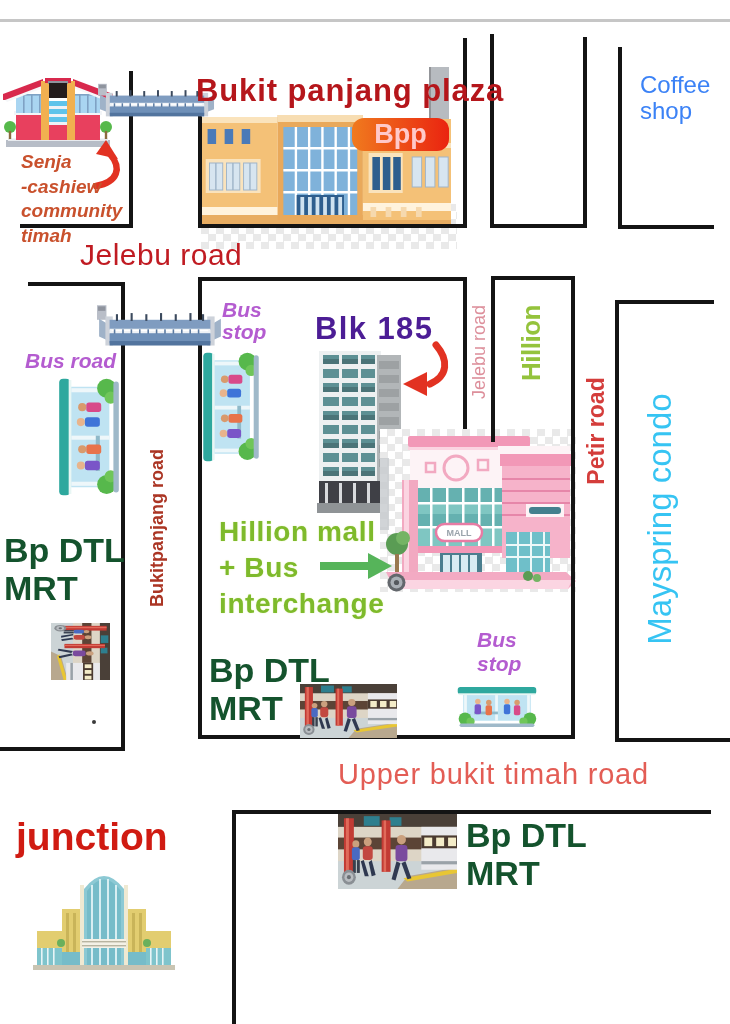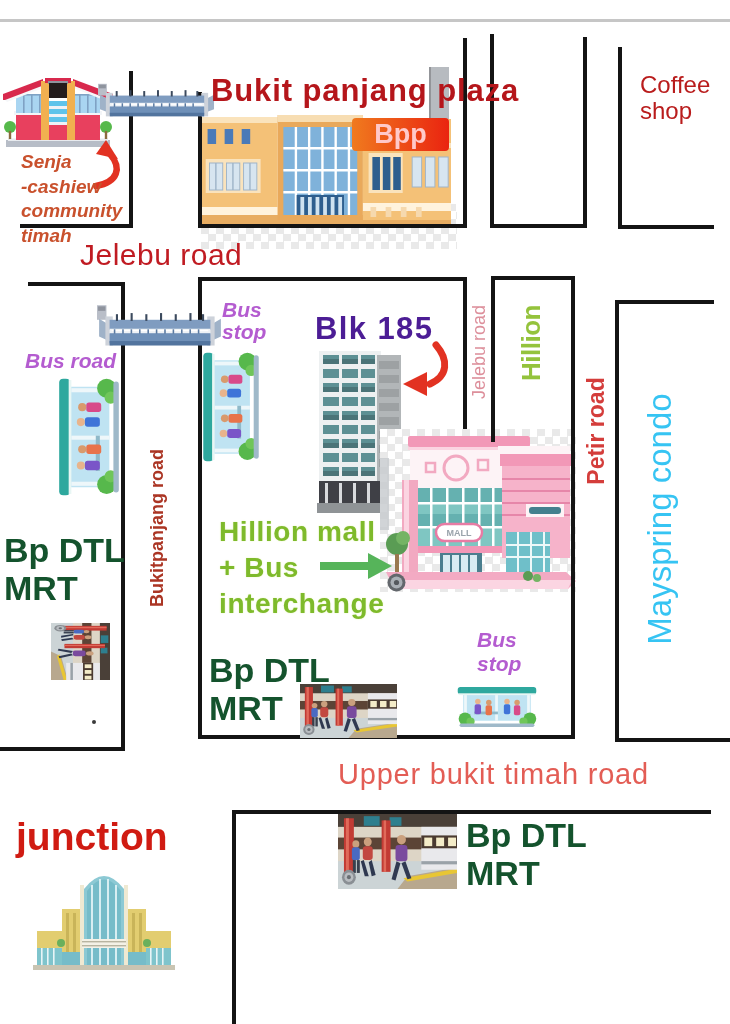--- a/index.html
+++ b/index.html
@@ -14,21 +14,21 @@
   .b{font-weight:bold;}
   .rot{position:absolute;z-index:6;width:0;height:0;}
   .rot>span{position:absolute;white-space:nowrap;transform:translate(-50%,-50%) rotate(-90deg);
     display:block;font-weight:bold;}
   .art{position:absolute;z-index:2;}
   .art4{position:absolute;z-index:4;}
   svg{display:block;}
   
   .c-senja{color:#c9512d;font-style:italic;}
   .c-plaza{color:#b5161b;}
-  .c-coffee{color:#b91c1c;}
+  .c-coffee{color:#3b82f6;}
   .c-jelebu{color:#c01b22;}
   .c-busstop{color:#b45cd0;font-style:italic;}
   .c-blk{color:#4c1d95;text-align:right;}
   .c-jelebuv{color:#dd8f9b;}
   .c-hillion{color:#94c33c;}
   .c-petir{color:#d43d3b;}
   .c-mayspring{color:#36c4f3;}
   .c-bproad{color:#ab3524;}
   .c-mrt{color:#14532d;}
   .c-hillon{color:#7eba2b;text-shadow:0 0 2px #eaf5c0;}
@@ -553,25 +553,25 @@
 <svg class="abs" style="left:400px;top:340px;z-index:6" width="52" height="58" viewBox="0 0 52 58">
   <path d="M36,5 C49,20 48,36 30,44" fill="none" stroke="#e23222" stroke-width="7" stroke-linecap="round"></path>
   <polygon points="3,44 27,32 27,56" fill="#e23222"></polygon>
 </svg>
 
 <svg class="abs" style="left:320px;top:553px;z-index:6" width="72" height="26" viewBox="0 0 72 26">
   <rect x="0" y="9" width="50" height="8" fill="#56b45a"></rect>
   <polygon points="48,0 72,13 48,26" fill="#56b45a"></polygon>
 </svg>
 
-<div class="lbl b c-plaza" style="left:211px;top:73px;font-size:31px;letter-spacing:0.9px;">Bukit panjang plaza</div>
+<div class="lbl b c-plaza" style="left:196px;top:73px;font-size:31px;letter-spacing:0.9px;">Bukit panjang plaza</div>
 
 <div class="lbl b c-senja" style="left:21px;top:150px;font-size:19px;line-height:1.3;"><span>Senja</span><br><span>-cashiew</span><br><span>community</span><br><span>timah</span></div>
 
-<div class="abs" style="left:352px;top:118px;width:97px;height:33px;z-index:5;background:linear-gradient(90deg,#f07a1e,#ea2410);border-radius:4px;display:flex;align-items:center;justify-content:center;">
+<div class="abs" style="left:352px;top:118px;width:97px;height:33px;z-index:5;background:linear-gradient(90deg,#f07a1e,#ea2410);border-radius:12px;display:flex;align-items:center;justify-content:center;">
     <span class="b" style="font-size:27px;color:#ffc9c9;">Bpp</span>
   </div>
 
 <div class="lbl c-coffee" style="left:640px;top:72px;font-size:24px;line-height:1.1;"><span>Coffee</span><br><span>shop</span></div>
 
 <div class="lbl c-jelebu" style="left:80px;top:237px;font-size:30px;letter-spacing:0.5px;">Jelebu road</div>
 
 <div class="lbl b c-busstop" style="left:25px;top:349px;font-size:21px;">Bus road</div>
 
 <div class="lbl b c-busstop" style="left:222px;top:299px;font-size:21px;line-height:1.07;"><span>Bus</span><br><span>stop</span></div>

